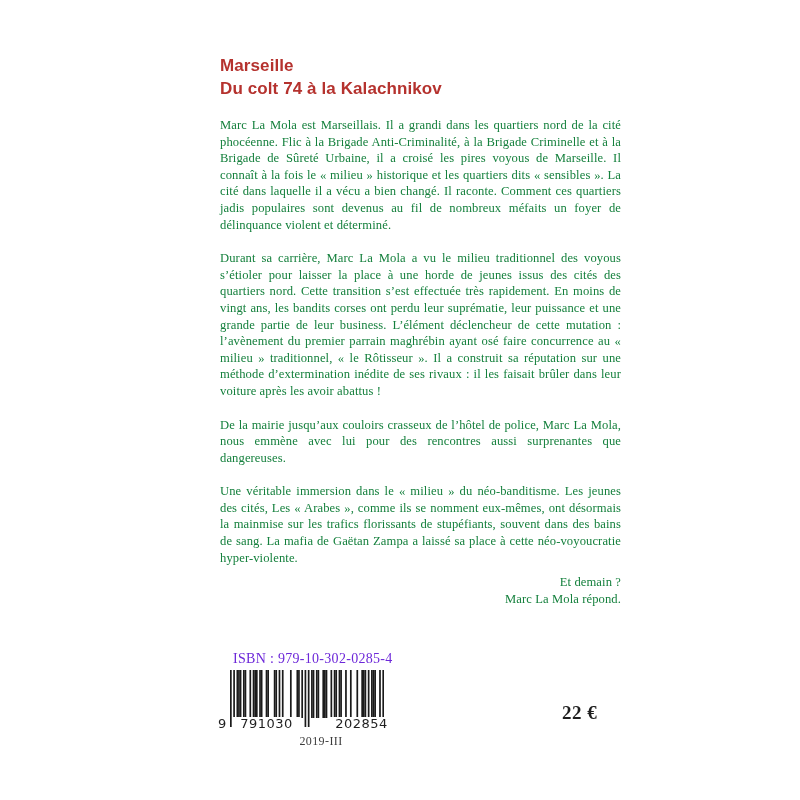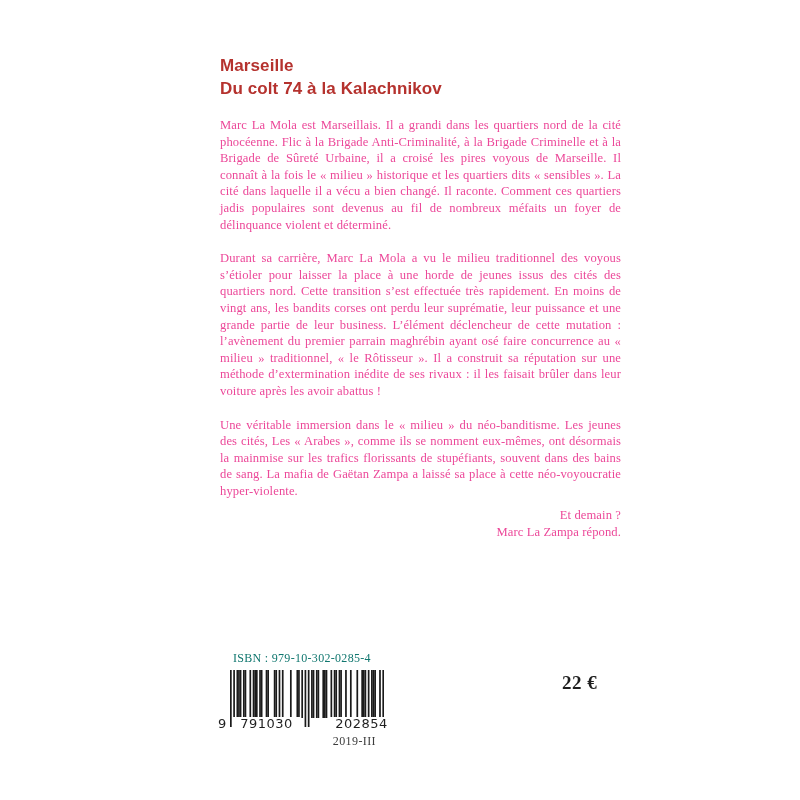--- a/index.html
+++ b/index.html
@@ -23,33 +23,33 @@
     color:#b5322e;
     margin:0 0 17px 0;
     letter-spacing:0.1px;
   }
   .title .t-line{display:block;}
   .body-text p{
     margin:0 0 17px 0;
     font-size:12.6px;
     line-height:16.6px;
     text-align:justify;
-    color:#ec4899;
+    color:#15803d;
     letter-spacing:0.1px;
   }
   .body-text p.closing{
     margin:0;
     text-align:right;
   }
   
   .isbn-label{
     position:absolute;
     left:233px;top:651px;
-    font-size:12px;
-    color:#0f766e;
+    font-size:14px;
+    color:#6d28d9;
     letter-spacing:0.3px;
   }
   .barcode-wrap{
     position:absolute;
     left:230px;top:670px;
     width:154px;height:57px;
   }
   .barcode-bars{position:absolute;left:0;top:0;width:154px;height:57px;}
   .bc-num{
     position:absolute;
@@ -60,51 +60,52 @@
     color:#1f1f1f;
     letter-spacing:0.5px;
     white-space:nowrap;
   }
   .bc-lead{left:-12px;}
   .bc-left{left:3px;width:67px;text-align:center;background:#fff;}
   .bc-right{left:98px;width:67px;text-align:center;background:#fff;}
   .edition{
     position:absolute;
     left:36px;top:64px;width:110px;
-    text-align:right;
+    text-align:center;
     font-size:12px;
     color:#3c3c3c;
     letter-spacing:0.4px;
   }
   .price{
     position:absolute;
-    left:562px;top:672px;
+    left:562px;top:702px;
     font-size:19px;
     font-weight:700;
     color:#1f1f1f;
     letter-spacing:0.5px;
   }
 </style>
 </head>
 <body>
 
 <div class="page">
 
   <div class="column">
     <h1 class="title" style="color: rgb(181, 50, 46);">
       <span class="t-line">Marseille</span>
       <span class="t-line">Du colt 74 à la Kalachnikov</span>
     </h1>
 
     <div class="body-text">
       <p>Marc La Mola est Marseillais. Il a grandi dans les quartiers nord de la cité phocéenne. Flic à la Brigade Anti-Criminalité, à la Brigade Criminelle et à la Brigade de Sûreté Urbaine, il a croisé les pires voyous de Marseille. Il connaît à la fois le « milieu » historique et les quartiers dits « sensibles ». La cité dans laquelle il a vécu a bien changé. Il raconte. Comment ces quartiers jadis populaires sont devenus au fil de nombreux méfaits un foyer de délinquance violent et déterminé.</p>
       <p>Durant sa carrière, Marc La Mola a vu le milieu traditionnel des voyous s’étioler pour laisser la place à une horde de jeunes issus des cités des quartiers nord. Cette transition s’est effectuée très rapidement. En moins de vingt ans, les bandits corses ont perdu leur suprématie, leur puissance et une grande partie de leur business. L’élément déclencheur de cette mutation : l’avènement du premier parrain maghrébin ayant osé faire concurrence au « milieu » traditionnel, « le Rôtisseur ». Il a construit sa réputation sur une méthode d’extermination inédite de ses rivaux : il les faisait brûler dans leur voiture après les avoir abattus !</p>
+      <p>De la mairie jusqu’aux couloirs crasseux de l’hôtel de police, Marc La Mola, nous emmène avec lui pour des rencontres aussi surprenantes que dangereuses.</p>
       <p style="margin-bottom:8px;">Une véritable immersion dans le « milieu » du néo-banditisme. Les jeunes des cités, Les « Arabes », comme ils se nomment eux-mêmes, ont désormais la mainmise sur les trafics florissants de stupéfiants, souvent dans des bains de sang. La mafia de Gaëtan Zampa a laissé sa place à cette néo-voyoucratie hyper-violente.</p>
       <p class="closing">Et demain ?</p>
-      <p class="closing">Marc La Zampa répond.</p>
+      <p class="closing">Marc La Mola répond.</p>
     </div>
   </div>
 
   <div class="isbn-label">ISBN : 979-10-302-0285-4</div>
 
   <div class="barcode-wrap">
     <div class="barcode-bars"><svg width="154" height="57" viewBox="0 0 95 57" preserveAspectRatio="none" xmlns="http://www.w3.org/2000/svg">
           <rect x="0" y="0" width="1.05" height="57" fill="#1a1a1a"></rect>
           <rect x="2" y="0" width="1.05" height="57" fill="#1a1a1a"></rect>
           <rect x="4" y="0" width="1.05" height="48" fill="#1a1a1a"></rect>

